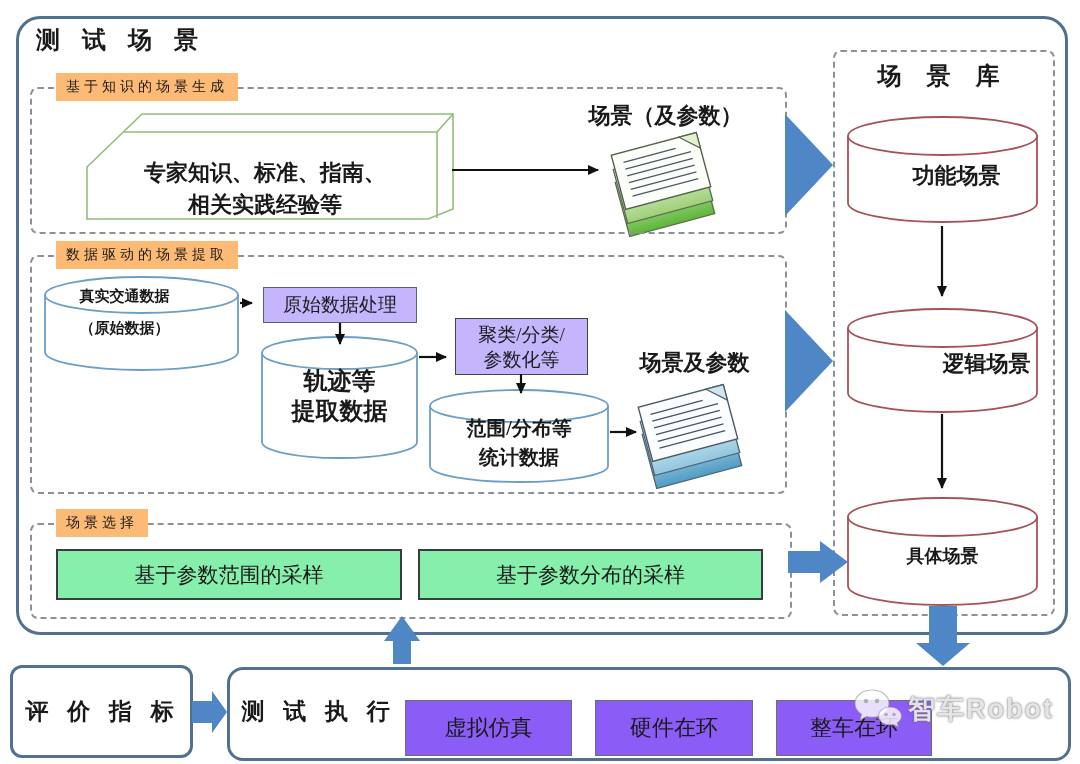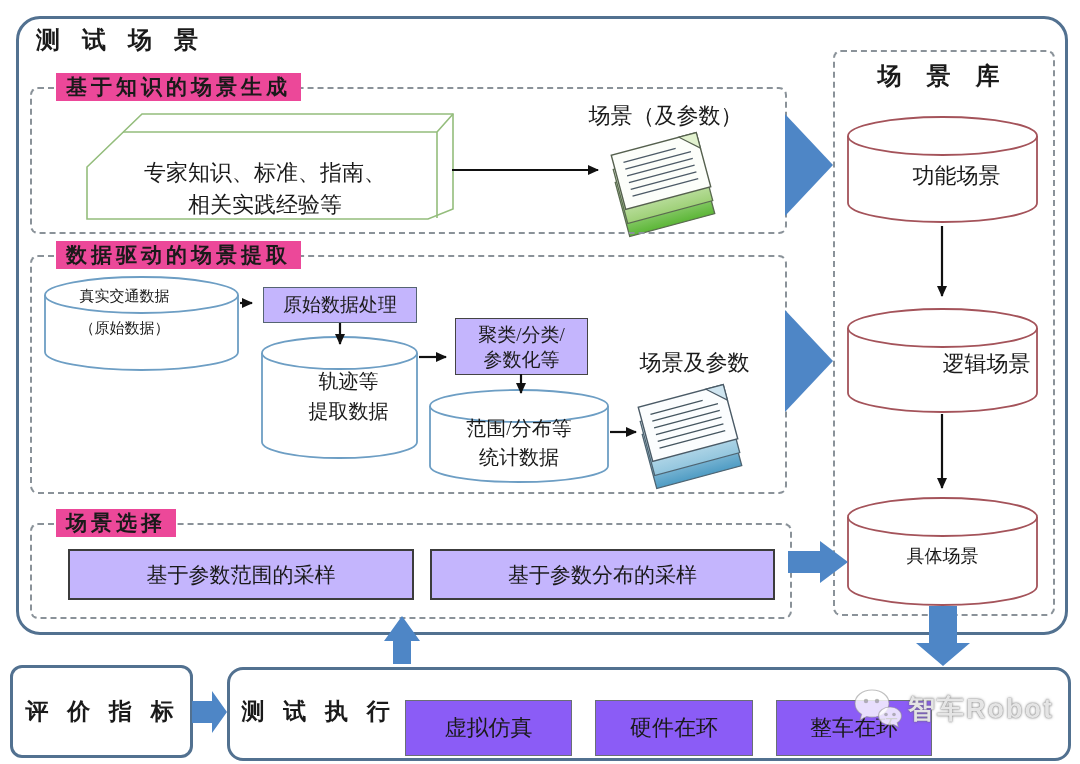--- a/index.html
+++ b/index.html
@@ -21,51 +21,51 @@
   .page-title{
     left:36px;top:24px;font-size:24px;font-weight:bold;
     letter-spacing:5px;word-spacing:6px;white-space:nowrap;
   }
 
   
   .dashed-box{
     border:2px dashed #8a9299;border-radius:8px;background:transparent;
   }
   .dashed-label{
-    position:absolute;top:-16px;left:24px;background:#ec4899;
-    padding:0 10px;font-size:21px;font-weight:bold;letter-spacing:4px;
+    position:absolute;top:-16px;left:24px;background:#fdba74;
+    padding:0 10px;font-size:14px;font-weight:normal;letter-spacing:4px;
     line-height:28px;white-space:nowrap;
   }
   .lib-title{
     left:833px;top:60px;width:218px;text-align:center;
     font-size:24px;font-weight:bold;letter-spacing:7px;word-spacing:5px;
   }
 
   
   .thin-box{
     border:1.5px solid #556472;background:#c4b5fd;
     display:flex;flex-direction:column;align-items:center;justify-content:center;
     text-align:center;
   }
   .dark-box{
-    border:2px solid #3c3c3c;background:#c4b5fd;
-    display:flex;align-items:center;justify-content:center;text-align:center;margin-left:12px;
+    border:2px solid #3c3c3c;background:#86efac;
+    display:flex;align-items:center;justify-content:center;text-align:center;
   }
   .round-frame-box{
     border:3.5px solid #527190;background:#ffffff;
     display:flex;align-items:center;justify-content:center;text-align:center;
   }
   .method-box{
     border:1.5px solid #6a6f75;background:#8b5cf6;top:700px;height:54px;
     display:flex;align-items:center;justify-content:center;font-size:22px;
   }
 
   .node-text{
     display:flex;flex-direction:column;align-items:center;justify-content:center;
-    text-align:center;pointer-events:none;
+    text-align:center;pointer-events:none;font-weight:bold;
   }
   .nowrap{white-space:nowrap;}
 
   
   .watermark{
     left:852px;top:686px;z-index:5;display:flex;align-items:center;gap:4px;
     pointer-events:none;
   }
   .watermark-text{
     font-size:27px;font-weight:bold;letter-spacing:2px;
@@ -192,21 +192,21 @@
     <div class="abs node-text nowrap" style="left:558px;top:101px;width:215px;height:30px;font-size:22px;">场景（及参数）</div>
 
     <div class="abs dashed-box" style="left:30px;top:255px;width:753px;height:235px;">
       <span class="dashed-label">数据驱动的场景提取</span>
     </div>
     <div class="abs node-text" style="left:45px;top:280px;width:159px;height:64px;font-size:15px;line-height:32px;">
       <span class="nowrap">真实交通数据</span>
       <span class="nowrap">（原始数据）</span>
     </div>
     <div class="abs thin-box nowrap" style="left:263px;top:287px;width:152px;height:34px;font-size:19px;">原始数据处理</div>
-    <div class="abs node-text" style="left:262px;top:366px;width:155px;height:60px;font-size:20px;line-height:30px;padding-left:9px;">
+    <div class="abs node-text" style="left:262px;top:366px;width:155px;height:60px;font-size:24px;line-height:30px;">
       <span class="nowrap">轨迹等</span>
       <span class="nowrap">提取数据</span>
     </div>
     <div class="abs thin-box" style="left:455px;top:318px;width:131px;height:55px;font-size:19px;line-height:25px;border-color:#444;">
       <span class="nowrap">聚类/分类/</span>
       <span class="nowrap">参数化等</span>
     </div>
     <div class="abs node-text" style="left:430px;top:414px;width:178px;height:58px;font-size:20px;line-height:29px;">
       <span class="nowrap">范围/分布等</span>
       <span class="nowrap">统计数据</span>

